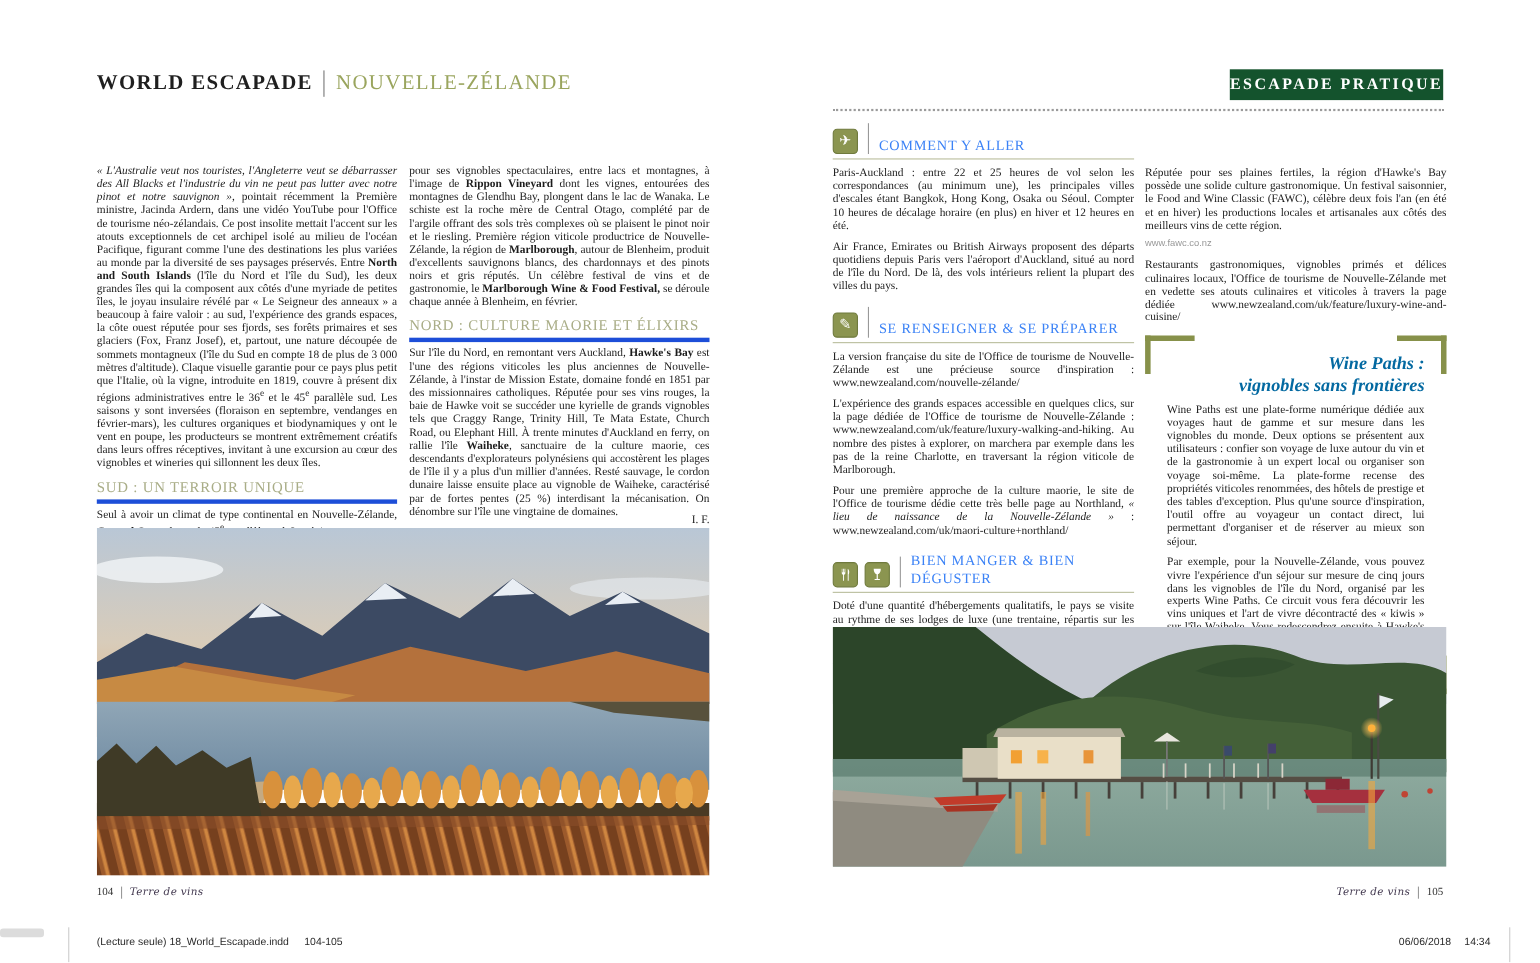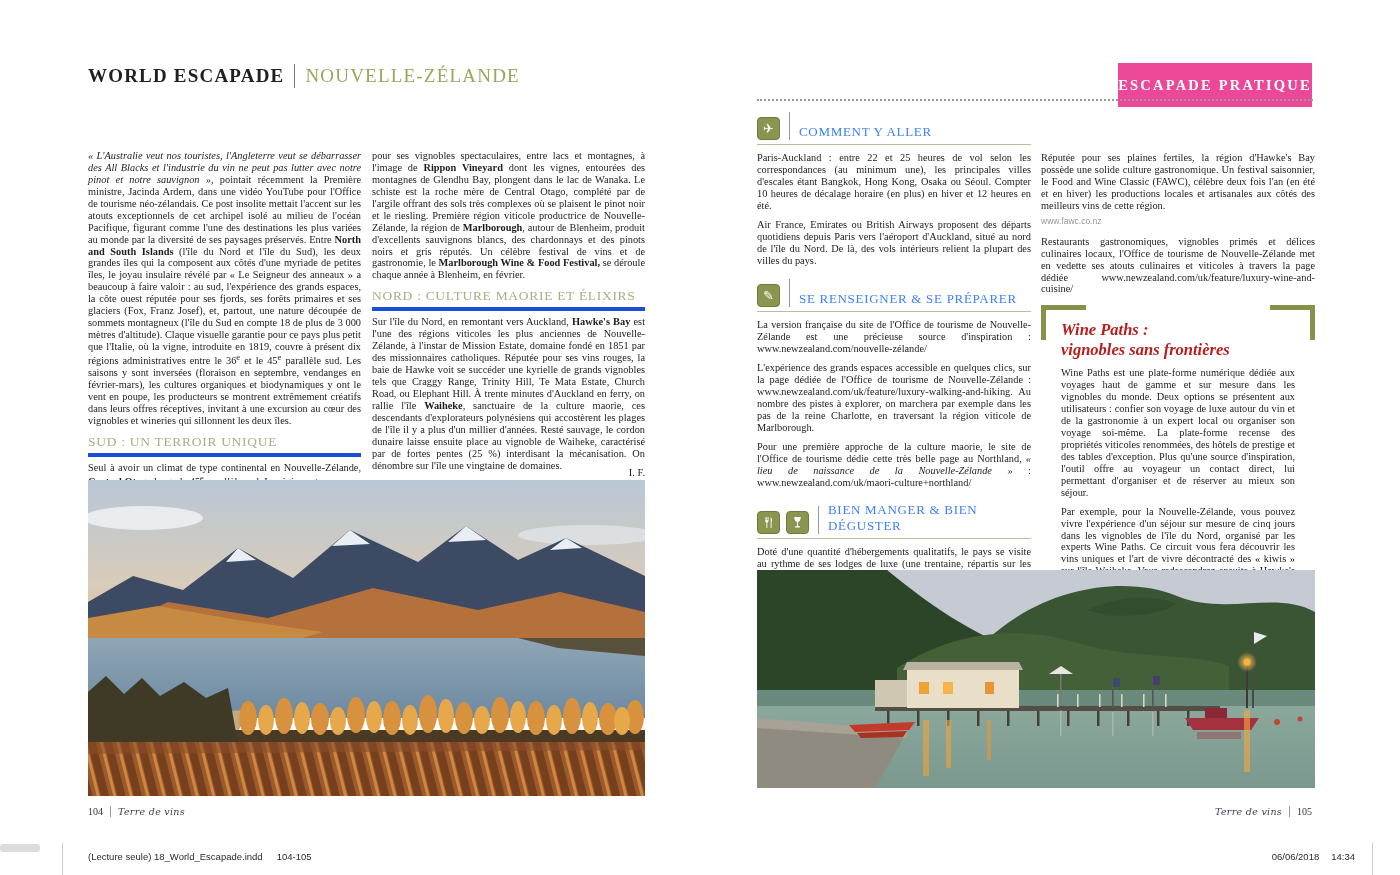--- a/index.html
+++ b/index.html
@@ -22,21 +22,21 @@
             border-bottom:4px solid #1d4ed8;padding-bottom:3px;}
   .sec-left + p.body{margin-top:5px;}
   .sig{text-align:right;font-size:10.35px;margin-top:-12px;}
 
   
   .photo{position:absolute;z-index:3;display:block;}
   .photo-left{left:88px;top:480px;}
   .photo-right{left:757px;top:570px;}
 
   
-  .banner{position:absolute;left:1118px;top:63px;width:194px;height:44px;background:#ec4899;
+  .banner{position:absolute;left:1118px;top:63px;width:194px;height:28px;background:#14532d;
           color:#fff;display:flex;align-items:center;justify-content:center;font-size:14.5px;
           letter-spacing:2.2px;font-weight:600;}
   .dotted{position:absolute;left:757px;top:99px;width:556px;border-top:2px dotted #9a9a9a;}
   .rp-cols{position:absolute;left:757px;top:112px;width:558px;display:flex;gap:10px;}
   .rp-colA{width:274px;}
   .rp-colB{width:274px;padding-top:40px;}
   .sec{margin-bottom:13px;}
   .sec-head{display:flex;align-items:flex-end;gap:6px;border-bottom:1px solid #b9bd9c;
             padding-bottom:4px;margin-bottom:7px;}
   .tile{width:21px;height:21px;background:#8b9550;border:1px solid #6f7a3d;border-radius:4px;
@@ -47,21 +47,21 @@
   .sec-title{font-size:13px;color:#3b82f6;letter-spacing:.7px;}
   .url-gray{font-family:"Liberation Sans",sans-serif;font-size:8.5px;color:#979797;margin:-3px 0 10px;}
 
   
   .wp-box{position:relative;margin-top:10px;padding:15px 20px 12px;}
   .wp-corner{position:absolute;width:40px;height:30px;border-color:#87914a;border-style:solid;}
   .wp-tl{top:0;left:0;border-width:5px 0 0 5px;}
   .wp-tr{top:0;right:0;border-width:5px 5px 0 0;}
   .wp-bl{bottom:0;left:0;border-width:0 0 5px 5px;}
   .wp-br{bottom:0;right:0;border-width:0 5px 5px 0;}
-  .wp-title{text-align:left;font-size:16.5px;font-weight:700;font-style:italic;color:#b91c1c;
+  .wp-title{text-align:right;font-size:16.5px;font-weight:700;font-style:italic;color:#0369a1;
             line-height:1.18;margin-bottom:8px;}
   .wp-url{font-size:10.35px;margin-top:2px;}
 
   
   .pg-footer{position:absolute;top:806px;display:flex;align-items:center;gap:7px;font-size:10px;color:#333;}
   .pf-left{left:88px;} .pf-right{right:88px;}
   .pf-bar{width:1px;height:11px;background:#999;}
   .mag-logo{font-style:italic;font-size:9.5px;color:#42384f;font-family:"DejaVu Serif",serif;letter-spacing:.3px;}
 
   

